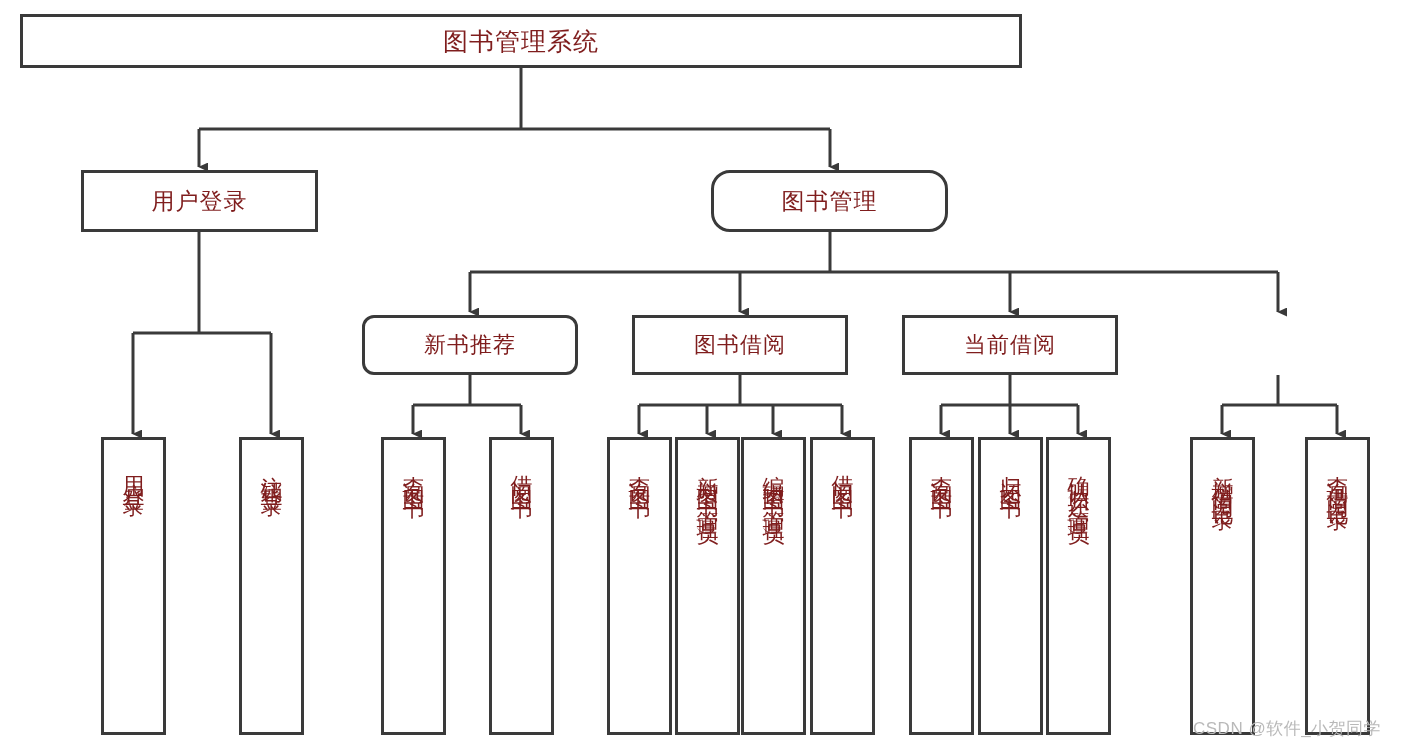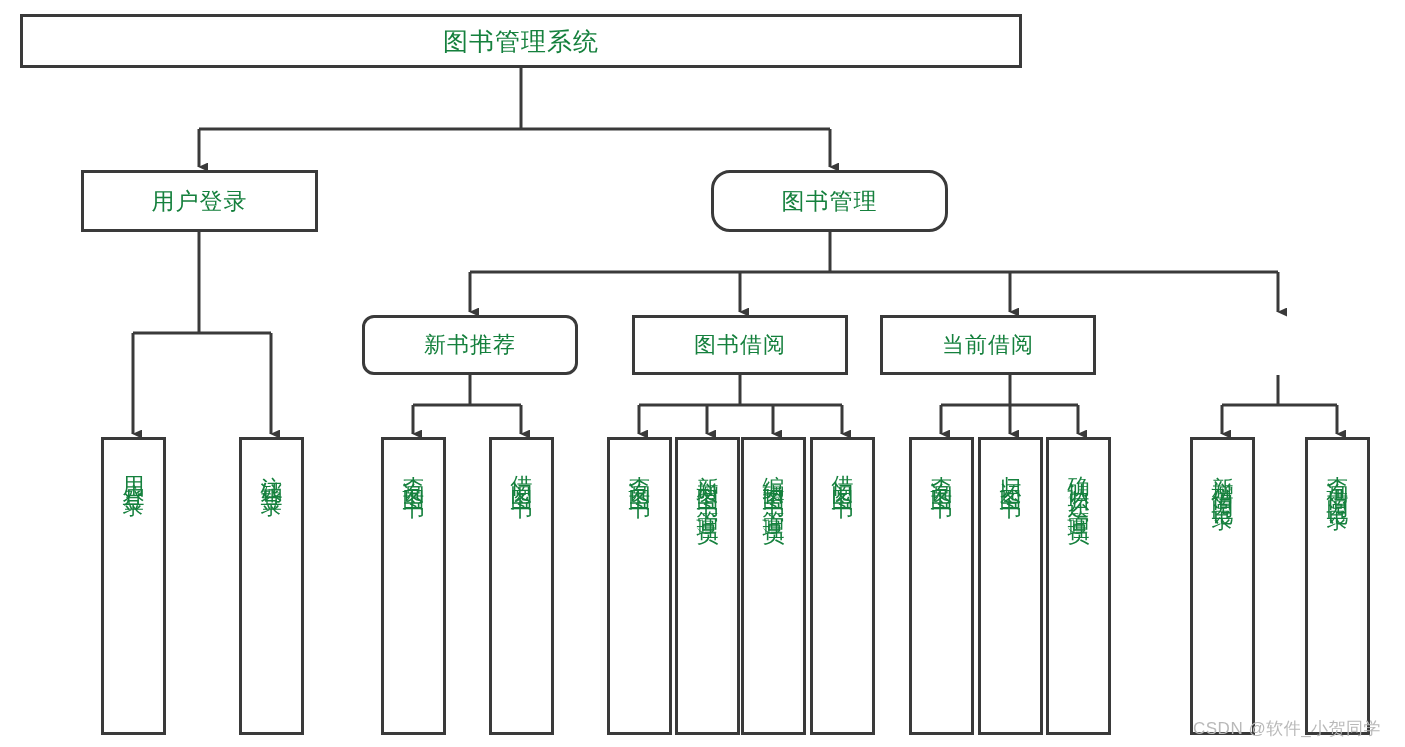--- a/index.html
+++ b/index.html
@@ -27,21 +27,21 @@
     pointer-events: none;
   }
   .node {
     position: absolute;
     box-sizing: border-box;
     background: #ffffff;
     border: 3px solid #3a3a3a;
     display: flex;
     align-items: center;
     justify-content: center;
-    color: #15803d;
+    color: #7f1d1d;
     text-align: center;
   }
   .node.level-0 {
     font-size: 25px;
     letter-spacing: 1px;
   }
   .node.level-1 {
     font-size: 23px;
     letter-spacing: 1px;
   }
@@ -136,21 +136,21 @@
   <div class="node level-1" style="left:711px; top:170px; width:237px; height:62px;border-radius:19px;">
     <span>图书管理</span>
   </div>
 
   <div class="node level-2" style="left:362px; top:315px; width:216px; height:60px;border-radius:12px;">
     <span>新书推荐</span>
   </div>
   <div class="node level-2" style="left:632px; top:315px; width:216px; height:60px;">
     <span>图书借阅</span>
   </div>
-  <div class="node level-2" style="left:880px; top:315px; width:216px; height:60px;">
+  <div class="node level-2" style="left:902px; top:315px; width:216px; height:60px;">
     <span>当前借阅</span>
   </div>
 
   <div class="node leaf" style="left:101px; top:437px; width:65px; height:298px;">
     <span class="vtext">用户登录</span>
   </div>
   <div class="node leaf" style="left:239px; top:437px; width:65px; height:298px;">
     <span class="vtext">注销登录</span>
   </div>
 

